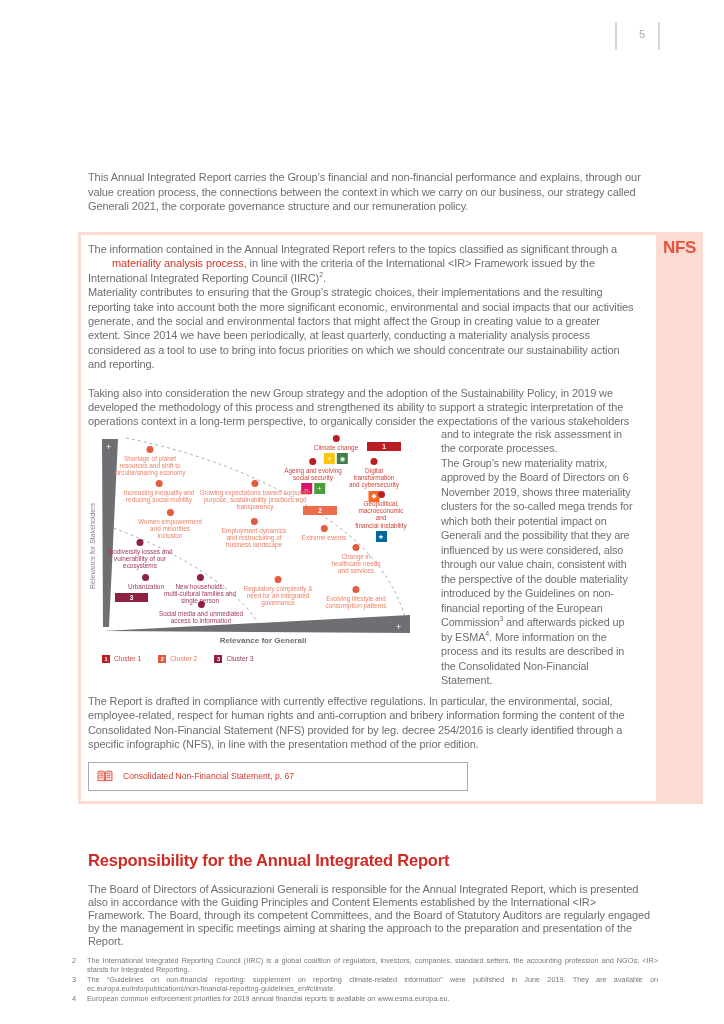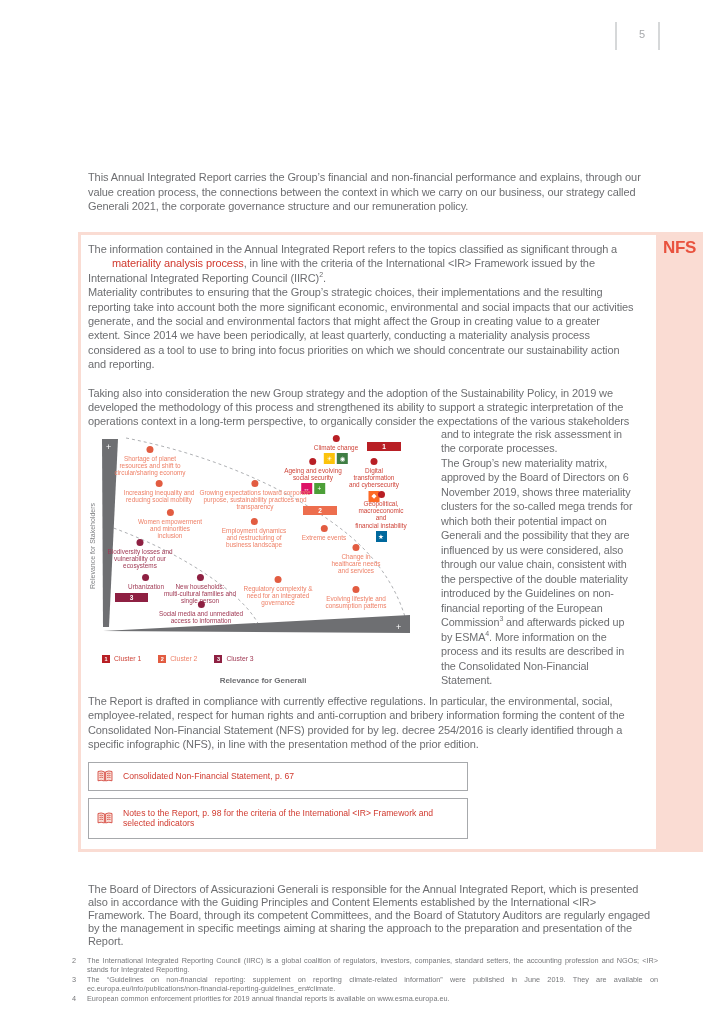--- a/index.html
+++ b/index.html
@@ -34,21 +34,21 @@
           flex-direction:column;align-items:center;z-index:2;}
   .cdot{width:7px;height:7px;border-radius:50%;flex:0 0 auto;}
   .clab{margin-top:2px;font-size:6.4px;line-height:7.3px;text-align:center;
         white-space:pre-line;font-weight:400;}
   .sdgrow{display:flex;gap:2px;margin-top:2px;}
   .sdg{width:11px;height:11px;color:#fff;font-size:6.5px;display:flex;
        align-items:center;justify-content:center;}
   .cbadge{position:absolute;height:9px;color:#fff;font-size:6.5px;font-weight:bold;
           display:flex;align-items:center;justify-content:center;z-index:2;}
   .xlab{position:absolute;left:70px;top:205px;width:210px;text-align:center;
-        font-size:8px;font-weight:bold;color:#6d6e71;margin-top:40px;}
+        font-size:8px;font-weight:bold;color:#6d6e71;}
   .legend{position:absolute;left:14px;top:224px;display:flex;gap:17px;align-items:center;}
   .litem{display:flex;align-items:center;gap:4px;font-size:6.8px;}
   .lsq{width:8px;height:8px;color:#fff;font-size:5.5px;display:flex;align-items:center;
        justify-content:center;font-weight:bold;}
   
   .linkbox{border:1px solid #a7a9ac;width:380px;box-sizing:border-box;
            display:flex;align-items:center;gap:10px;padding:6px 8px;background:#fff;}
   .linkbox .txt{color:#d0392e;font-size:8.6px;line-height:10.5px;letter-spacing:0;}
   .lb1{margin-top:10px;min-height:29px;}
   .lb2{margin-top:7px;min-height:41px;}
@@ -232,31 +232,24 @@
 
       <div class="linkbox lb1">
         <svg width="16" height="13" viewBox="0 0 16 13">
           <path d="M1 1.5 Q4.2 0.3 7.4 1.8 L7.4 11 Q4.2 9.6 1 10.8 Z" fill="#f9ddd6" stroke="#d0392e" stroke-width="0.8"></path>
           <path d="M15 1.5 Q11.8 0.3 8.6 1.8 L8.6 11 Q11.8 9.6 15 10.8 Z" fill="#f9ddd6" stroke="#d0392e" stroke-width="0.8"></path>
           <path d="M2.5 3.5 Q4.5 2.8 6 3.6 M2.5 5.5 Q4.5 4.8 6 5.6 M2.5 7.5 Q4.5 6.8 6 7.6 M10 3.6 Q11.5 2.8 13.5 3.5 M10 5.6 Q11.5 4.8 13.5 5.5 M10 7.6 Q11.5 6.8 13.5 7.5" fill="none" stroke="#d0392e" stroke-width="0.7"></path>
         </svg>
         <span class="txt">Consolidated Non-Financial Statement, p. 67</span>
       </div>
 
-      <div class="linkbox lb2">
-        <svg width="16" height="13" viewBox="0 0 16 13">
-          <path d="M1 1.5 Q4.2 0.3 7.4 1.8 L7.4 11 Q4.2 9.6 1 10.8 Z" fill="#f9ddd6" stroke="#d0392e" stroke-width="0.8"></path>
-          <path d="M15 1.5 Q11.8 0.3 8.6 1.8 L8.6 11 Q11.8 9.6 15 10.8 Z" fill="#f9ddd6" stroke="#d0392e" stroke-width="0.8"></path>
-          <path d="M2.5 3.5 Q4.5 2.8 6 3.6 M2.5 5.5 Q4.5 4.8 6 5.6 M2.5 7.5 Q4.5 6.8 6 7.6 M10 3.6 Q11.5 2.8 13.5 3.5 M10 5.6 Q11.5 4.8 13.5 5.5 M10 7.6 Q11.5 6.8 13.5 7.5" fill="none" stroke="#d0392e" stroke-width="0.7"></path>
-        </svg>
-        <span class="txt" style="max-width:330px;">Notes to the Report, p. 98 for the criteria of the International &lt;IR&gt; Framework and selected indicators</span>
-      </div>
     </div>
   </div>
 
+  <div class="h2">Responsibility for the Annual Integrated Report</div>
   <div class="resp-body">The Board of Directors of Assicurazioni Generali is responsible for the Annual Integrated Report, which is presented also in accordance with the Guiding Principles and Content Elements established by the International &lt;IR&gt; Framework. The Board, through its competent Committees, and the Board of Statutory Auditors are regularly engaged by the management in specific meetings aiming at sharing the approach to the preparation and presentation of the Report.</div>
 
   <div class="footnotes">
     <div class="fn">
       <span class="n">2</span>
       <span class="t">The International Integrated Reporting Council (IIRC) is a global coalition of regulators, investors, companies, standard setters, the accounting profession and NGOs; &lt;IR&gt; stands for Integrated Reporting.</span>
     </div>
     <div class="fn">
       <span class="n">3</span>
       <span class="t">The “Guidelines on non-financial reporting: supplement on reporting climate-related information” were published in June 2019. They are available on ec.europa.eu/info/publications/non-financial-reporting-guidelines_en#climate.</span>

